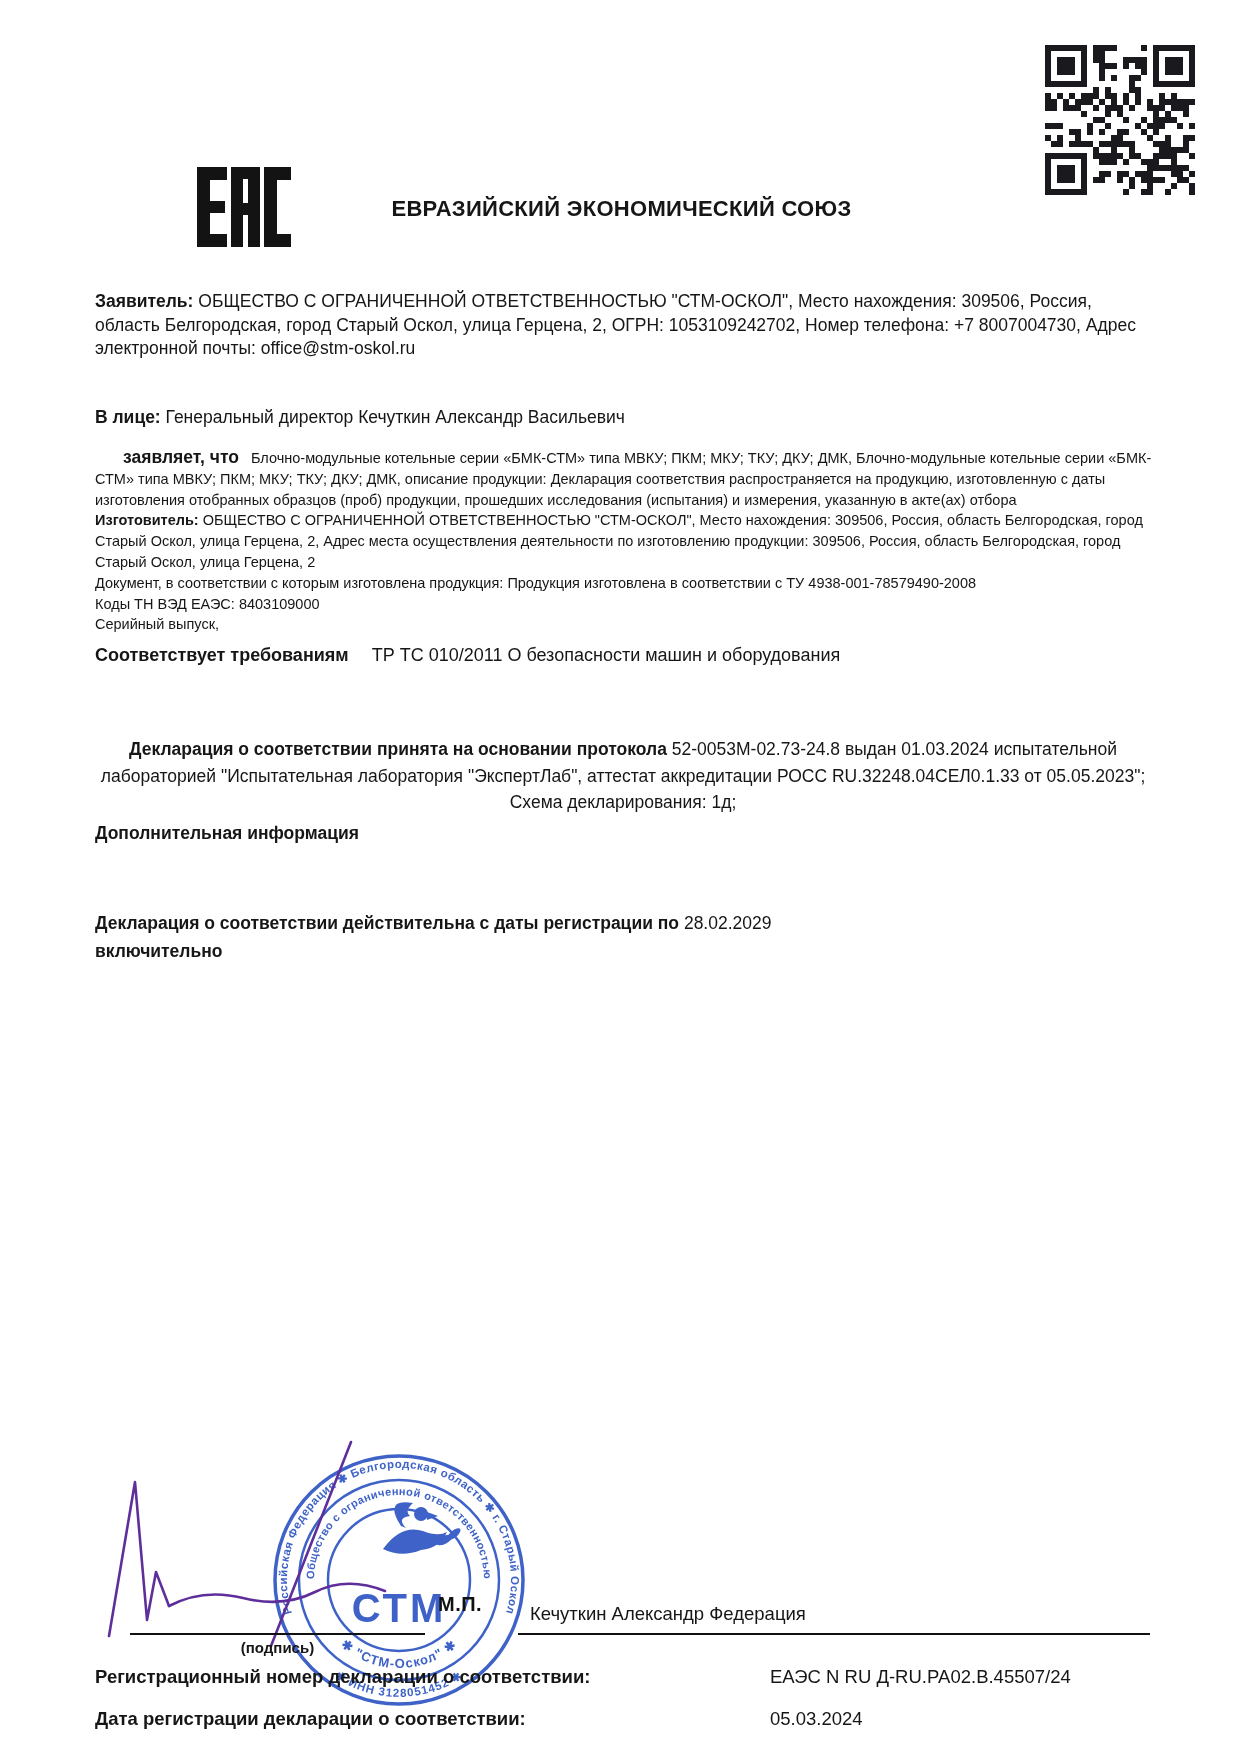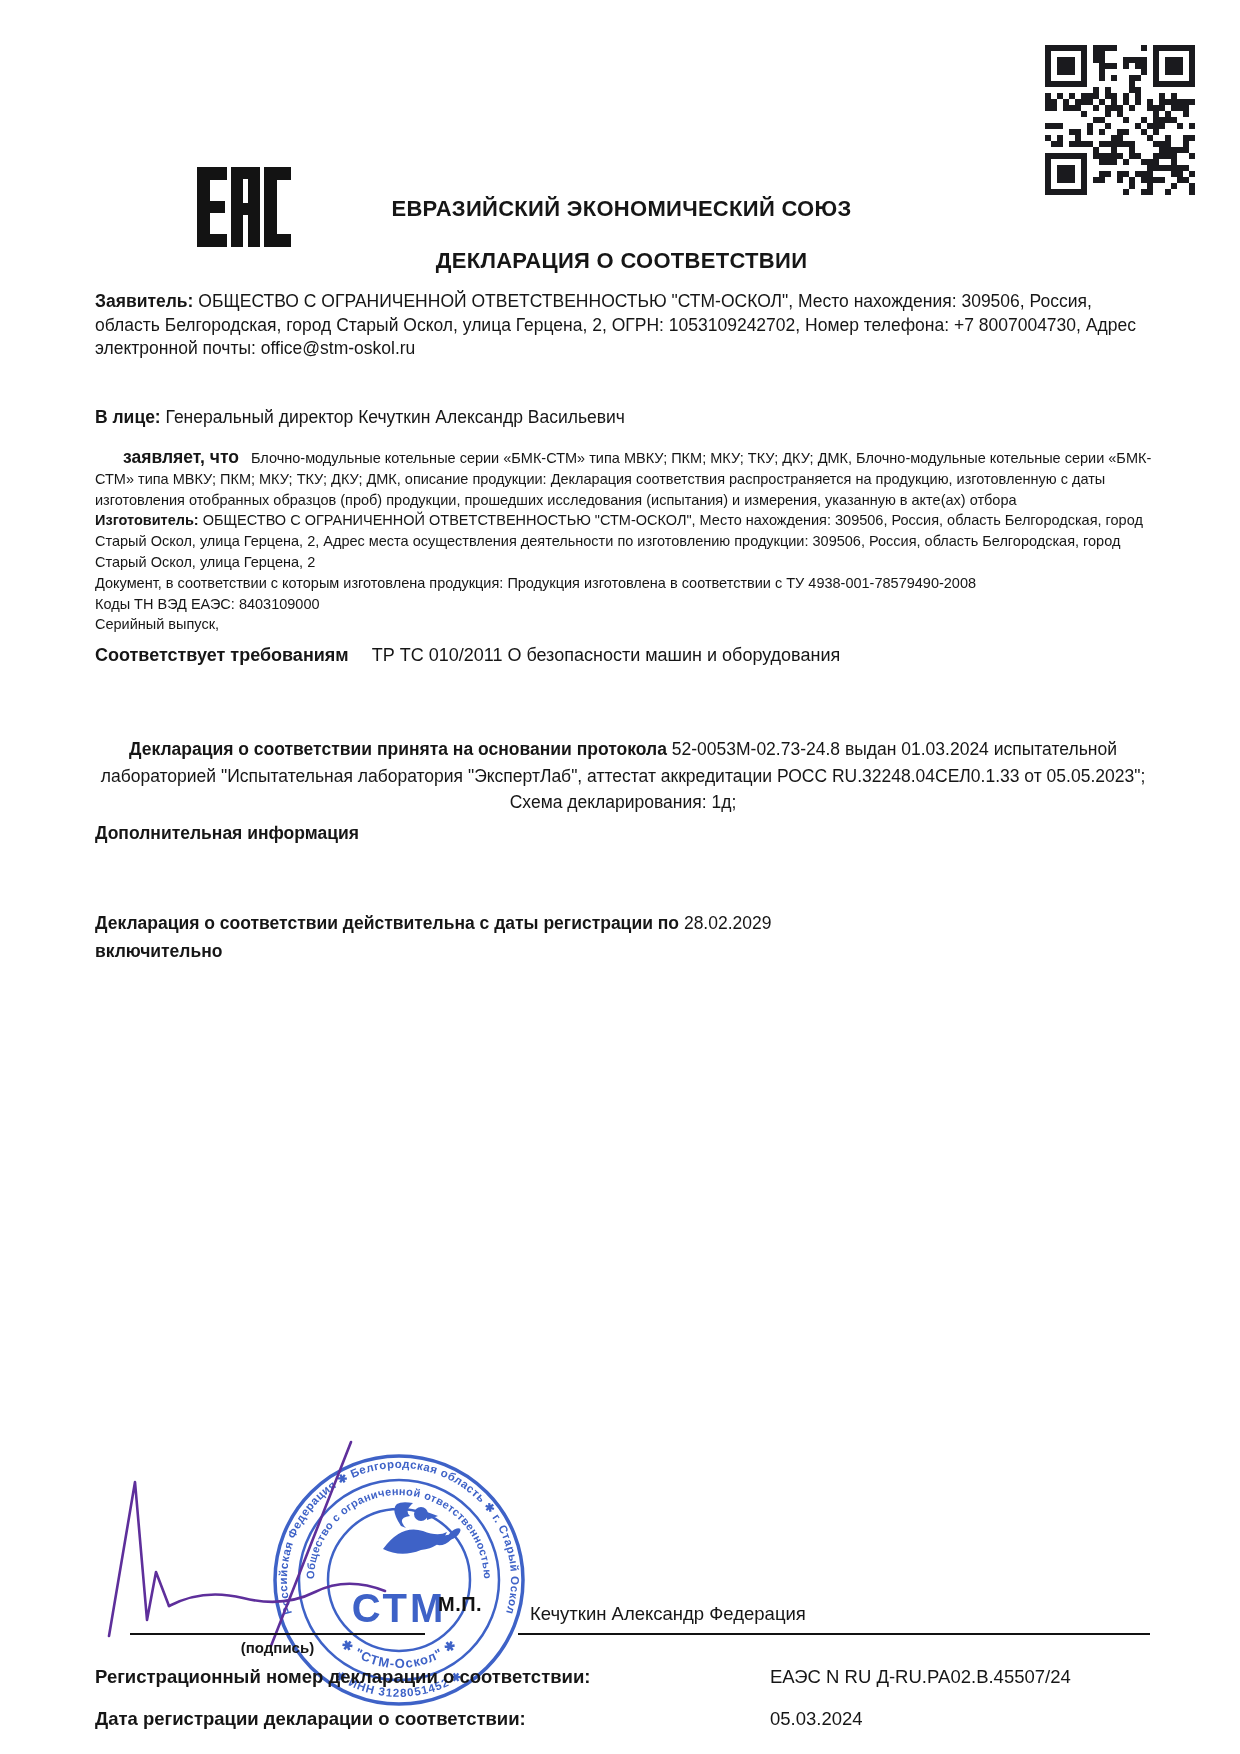--- a/index.html
+++ b/index.html
@@ -251,21 +251,20 @@
       <rect x="108" y="0" width="42" height="42" fill="#1a1a1e"></rect>
       <rect x="114" y="6" width="30" height="30" fill="#fff"></rect>
       <rect x="120" y="12" width="18" height="18" fill="#1a1a1e"></rect>
       <rect x="0" y="108" width="42" height="42" fill="#1a1a1e"></rect>
       <rect x="6" y="114" width="30" height="30" fill="#fff"></rect>
       <rect x="12" y="120" width="18" height="18" fill="#1a1a1e"></rect>
     </svg>
 
   <div class="abs center" style="left:95px; top:196px; width:1053px;">
     <div class="title">ЕВРАЗИЙСКИЙ ЭКОНОМИЧЕСКИЙ СОЮЗ</div>
-    <div class="title" style="margin-top:26px;">ДЕКЛАРАЦИЯ О СООТВЕТСТВИИ</div>
   </div>
 
   <p class="abs para t17" style="left:95px; top:290px; width:1056px;">
     <span class="b">Заявитель:</span>
     <span>ОБЩЕСТВО С ОГРАНИЧЕННОЙ ОТВЕТСТВЕННОСТЬЮ "СТМ-ОСКОЛ", Место нахождения: 309506, Россия, область Белгородская, город Старый Оскол, улица Герцена, 2, ОГРН: 1053109242702, Номер телефона: +7 8007004730, Адрес электронной почты: office@stm-oskol.ru</span>
   </p>
 
   <p class="abs para t17" style="left:95px; top:406px; width:1056px;">
     <span class="b">В лице:</span>
     <span>Генеральный директор Кечуткин Александр Васильевич</span>

